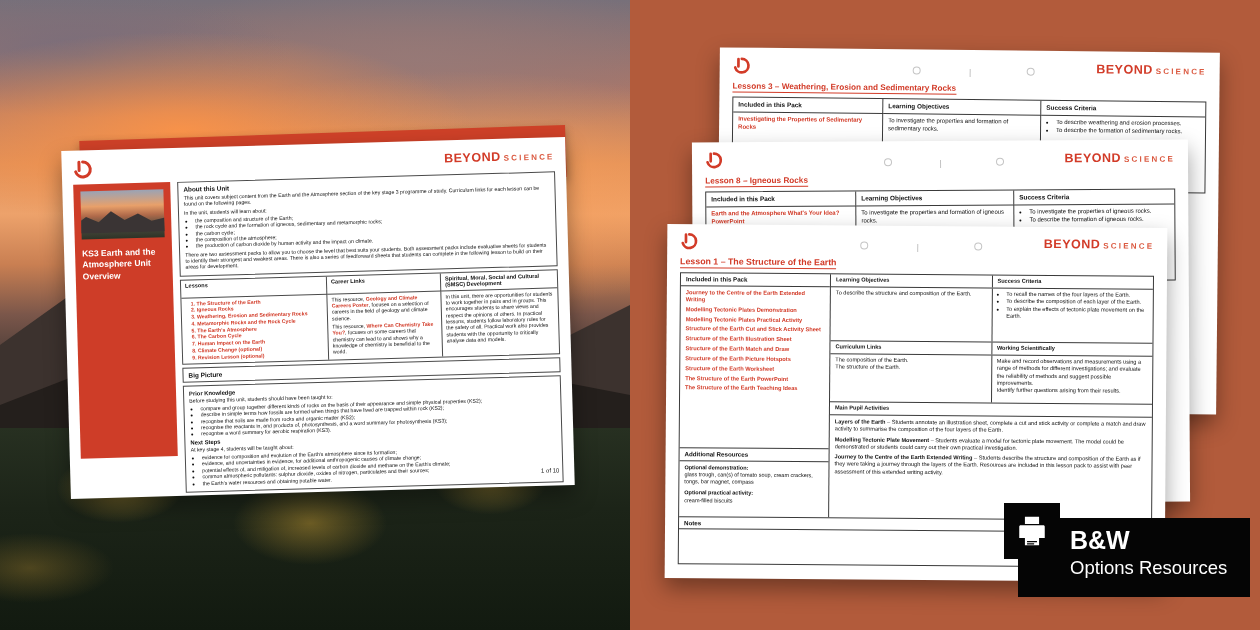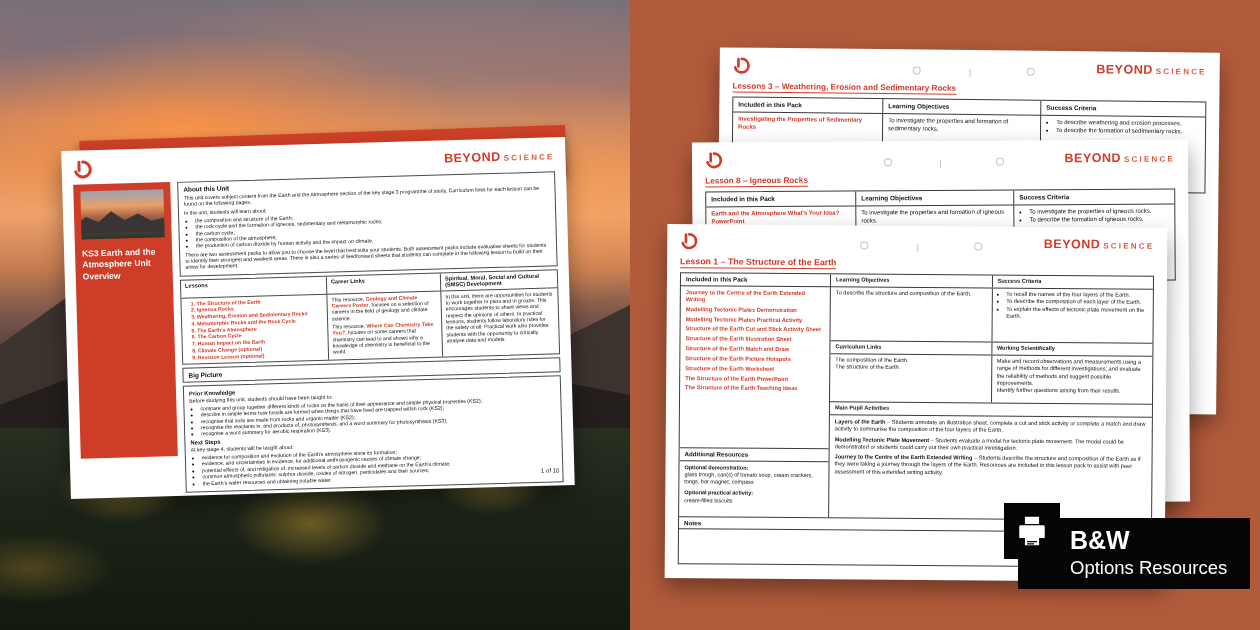--- a/index.html
+++ b/index.html
@@ -99,21 +99,21 @@
   .mpa { flex:1; padding:3px 5px; font-size:5.6px; line-height:1.3; overflow:hidden; }
   .mpa p { margin-bottom:3px; }
   .lead { font-weight:bold; }
   .sc-list { margin-left:9px; }
   .notes-head { border-bottom:1px solid #3a3a3a; font-weight:bold; font-size:6.2px; padding:2px 5px; }
   .notes-body { height:34px; }
 
   
   #bw-badge { position:absolute; left:1004px; top:503px; width:246px; height:92px; z-index:9; }
   .bw-tile { position:absolute; left:0; top:0; width:56px; height:56px; background:#050505; display:grid; place-items:center; }
-  .bw-plate { position:absolute; left:14px; top:15px; width:232px; height:71px; background:#050505; color:#fff; padding:9px 10px 13px 52px; }
+  .bw-plate { position:absolute; left:14px; top:15px; width:232px; height:79px; background:#050505; color:#fff; padding:9px 10px 13px 52px; }
   .bw-title { font-size:25px; font-weight:bold; line-height:1.1; }
   .bw-sub { font-size:18.5px; line-height:1.2; margin-top:2px; }
 </style>
 </head>
 <body>
 
 <div id="stage">
 
   <div class="bg-left">
     <svg class="mountains" width="630" height="210" viewBox="0 0 630 210" preserveAspectRatio="none">

